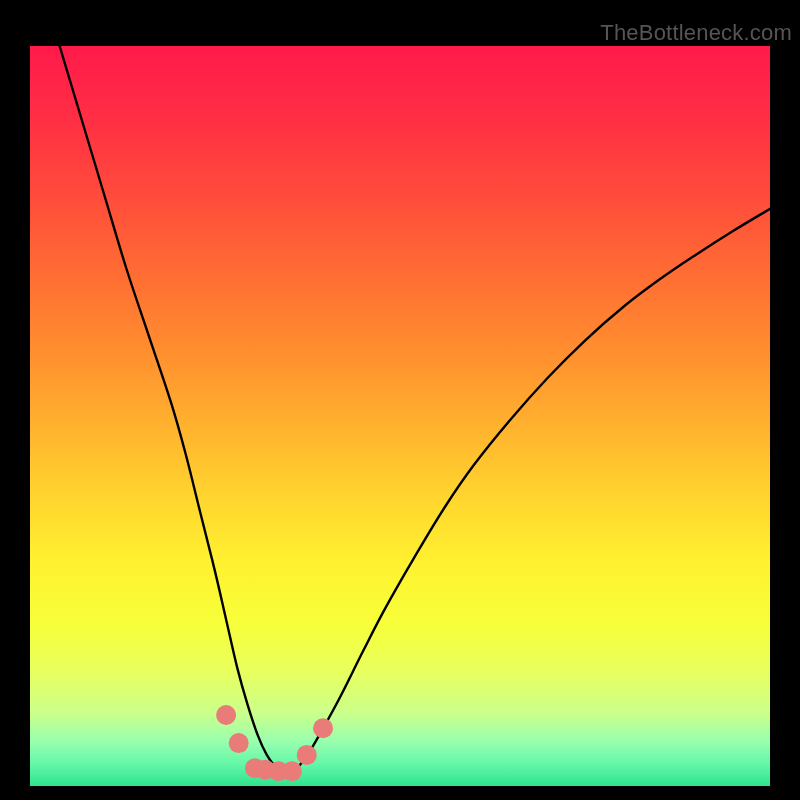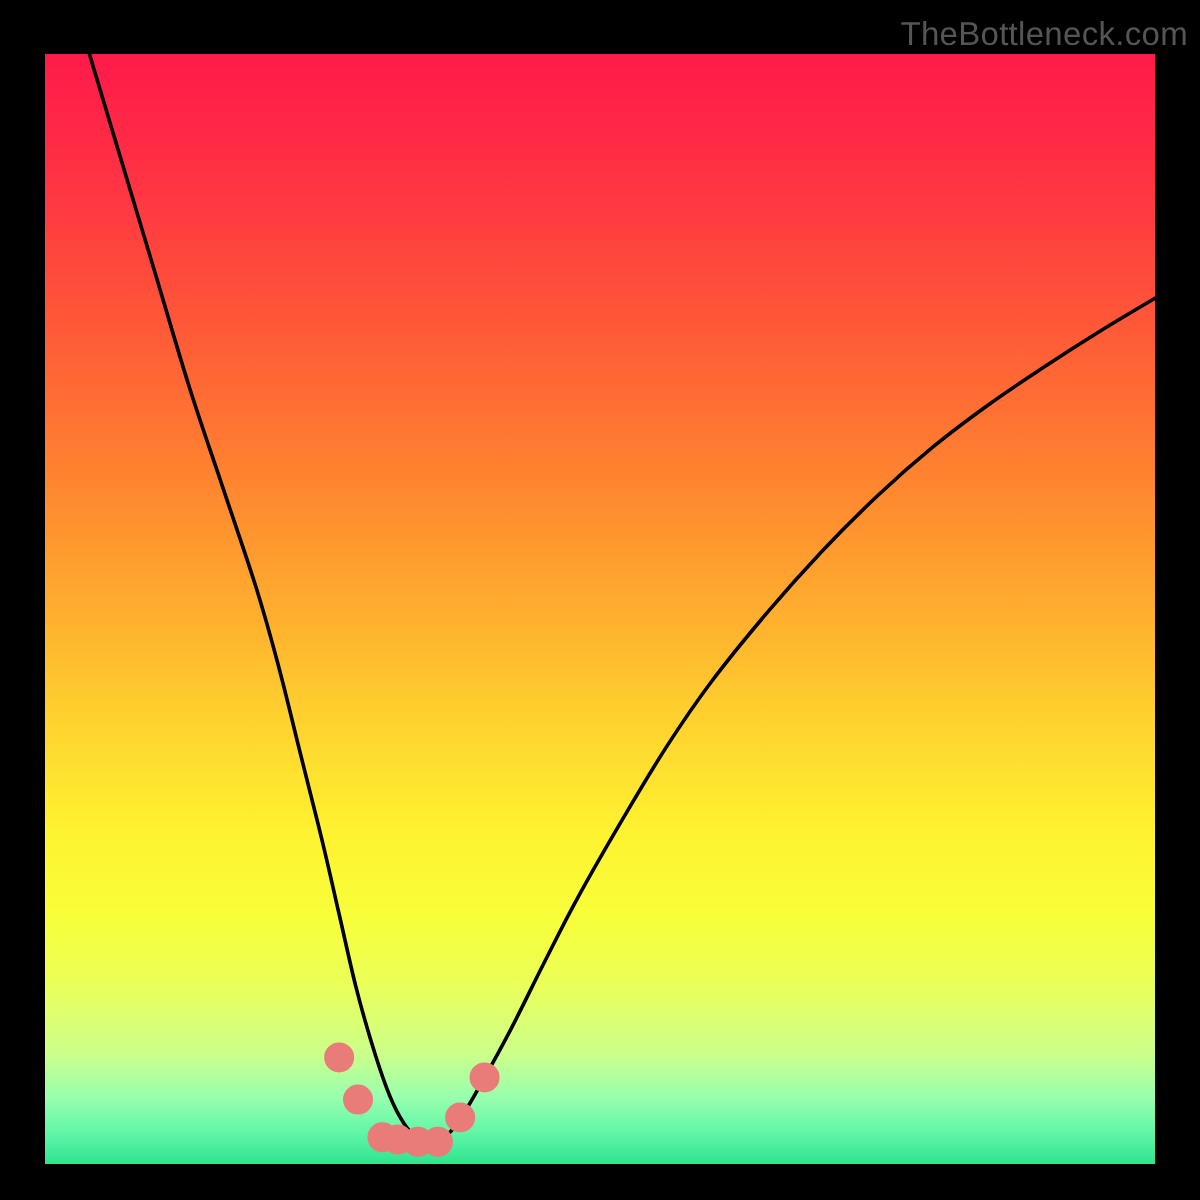--- a/index.html
+++ b/index.html
@@ -6,21 +6,21 @@
     margin: 0;
     padding: 0;
     width: 800px;
     height: 800px;
     background: #000;
     overflow: hidden;
   }
   .frame {
     position: absolute;
     left: 0;
-    top: 6px;
+    top: 16px;
     width: 800px;
     height: 624px;
     background: #000;
   }
   .plot-area {
     position: absolute;
     left: 30px;
     top: 30px;
     width: 740px;
     height: 740px;

